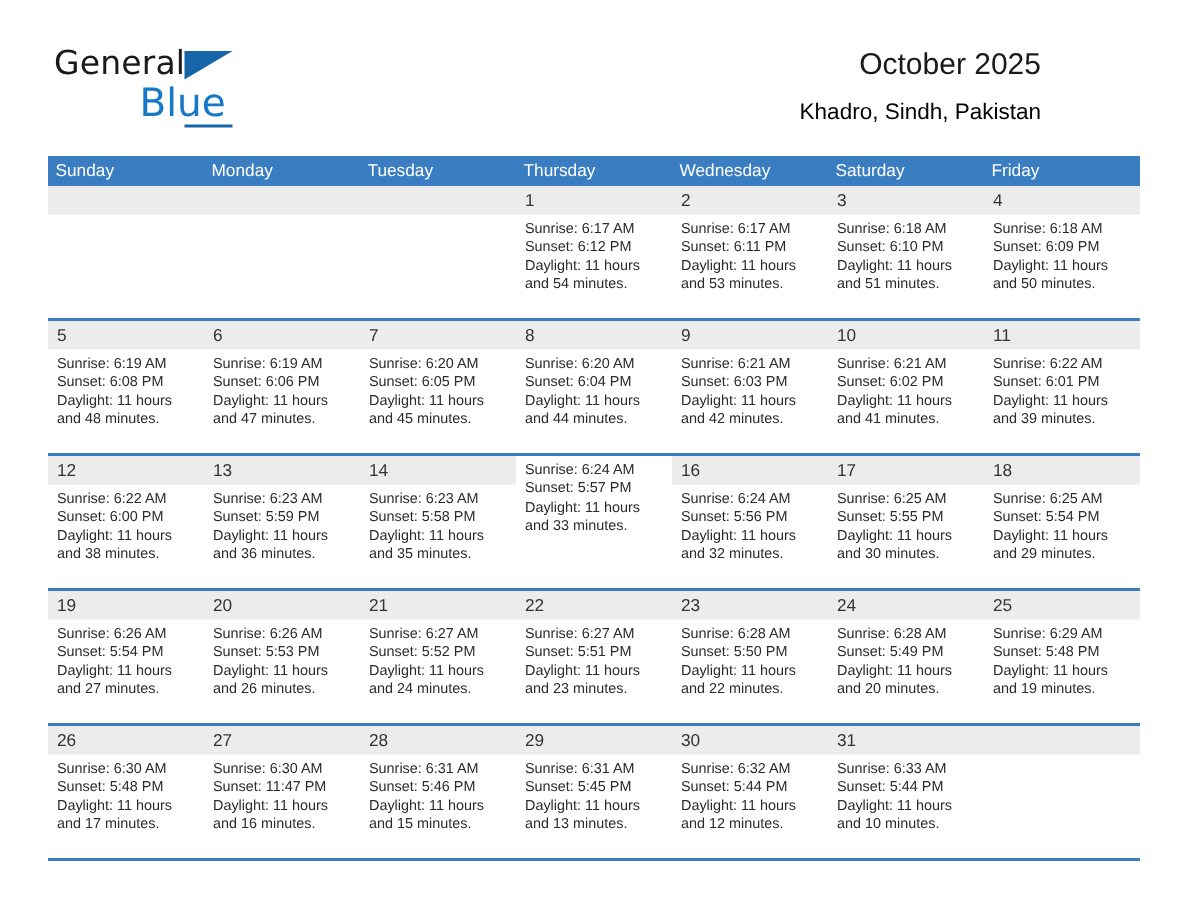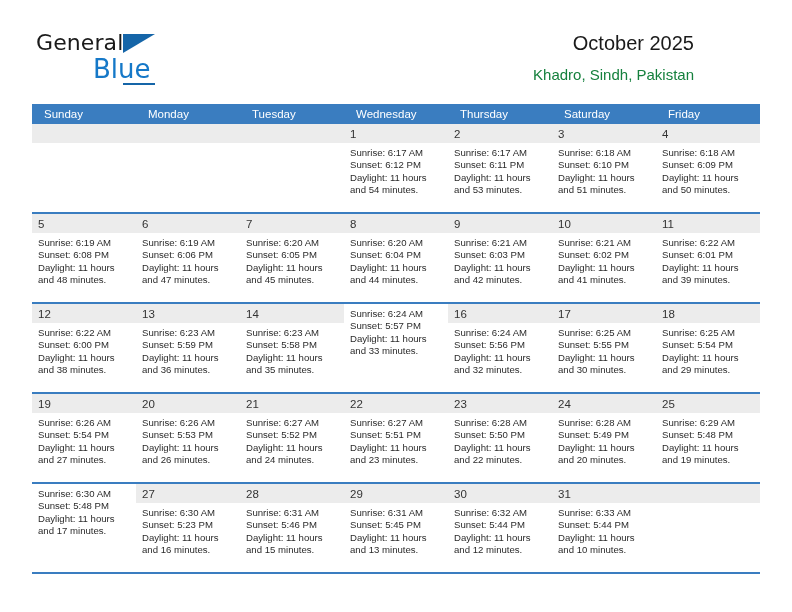--- a/index.html
+++ b/index.html
@@ -84,21 +84,21 @@
     font-size: 20px;
     line-height: 34px;
     color: #1a1a1a;
     font-weight: 400;
     white-space: nowrap;
   }
   .cal-subtitle {
     font-size: 15px;
     line-height: 22px;
     margin-top: 4px;
-    color: #15803d;
+    color: #000000;
     font-weight: 400;
     white-space: nowrap;
   }
 
   
   .calendar {
     position: absolute;
     left: 32px;
     top: 104px;
     width: 728px;
@@ -106,21 +106,21 @@
   .dow-row {
     display: flex;
     background: #3a7dc0;
     height: 20px;
   }
   .dow-cell {
     flex: 1 1 0;
     color: #ffffff;
     font-size: 11.5px;
     line-height: 20px;
-    padding-left: 12px;
+    padding-left: 5px;
     box-sizing: border-box;
     white-space: nowrap;
     overflow: hidden;
   }
 
   .week {
     position: relative;
     border-top: 2px solid #3a7dc0;
     height: 88px;
   }
@@ -186,22 +186,22 @@
       <div class="cal-subtitle">Khadro, Sindh, Pakistan</div>
     </div>
 
   </div>
 
   <div class="calendar">
     <div class="dow-row">
         <div class="dow-cell">Sunday</div>
         <div class="dow-cell">Monday</div>
         <div class="dow-cell">Tuesday</div>
+        <div class="dow-cell">Thursday</div>
         <div class="dow-cell">Wednesday</div>
-        <div class="dow-cell">Thursday</div>
         <div class="dow-cell">Saturday</div>
         <div class="dow-cell">Friday</div>
       </div>
     <div id="weeks-container">
         <div class="week">
           <div class="week-inner">
             <div class="day empty">
               <div class="numband"><span class="daynum"></span></div>
             </div>
             <div class="day empty">
@@ -444,32 +444,33 @@
                 <div>Sunset: 5:48 PM</div>
                 <div>Daylight: 11 hours</div>
                 <div>and 19 minutes.</div>
               </div>
             </div>
           </div>
         </div>
         <div class="week">
           <div class="week-inner">
             <div class="day">
+              <div class="numband"><span class="daynum">26</span></div>
               <div class="details">
                 <div>Sunrise: 6:30 AM</div>
                 <div>Sunset: 5:48 PM</div>
                 <div>Daylight: 11 hours</div>
                 <div>and 17 minutes.</div>
               </div>
             </div>
             <div class="day">
               <div class="numband"><span class="daynum">27</span></div>
               <div class="details">
                 <div>Sunrise: 6:30 AM</div>
-                <div>Sunset: 5:23 PM</div>
+                <div>Sunset: 11:47 PM</div>
                 <div>Daylight: 11 hours</div>
                 <div>and 16 minutes.</div>
               </div>
             </div>
             <div class="day">
               <div class="numband"><span class="daynum">28</span></div>
               <div class="details">
                 <div>Sunrise: 6:31 AM</div>
                 <div>Sunset: 5:46 PM</div>
                 <div>Daylight: 11 hours</div>

